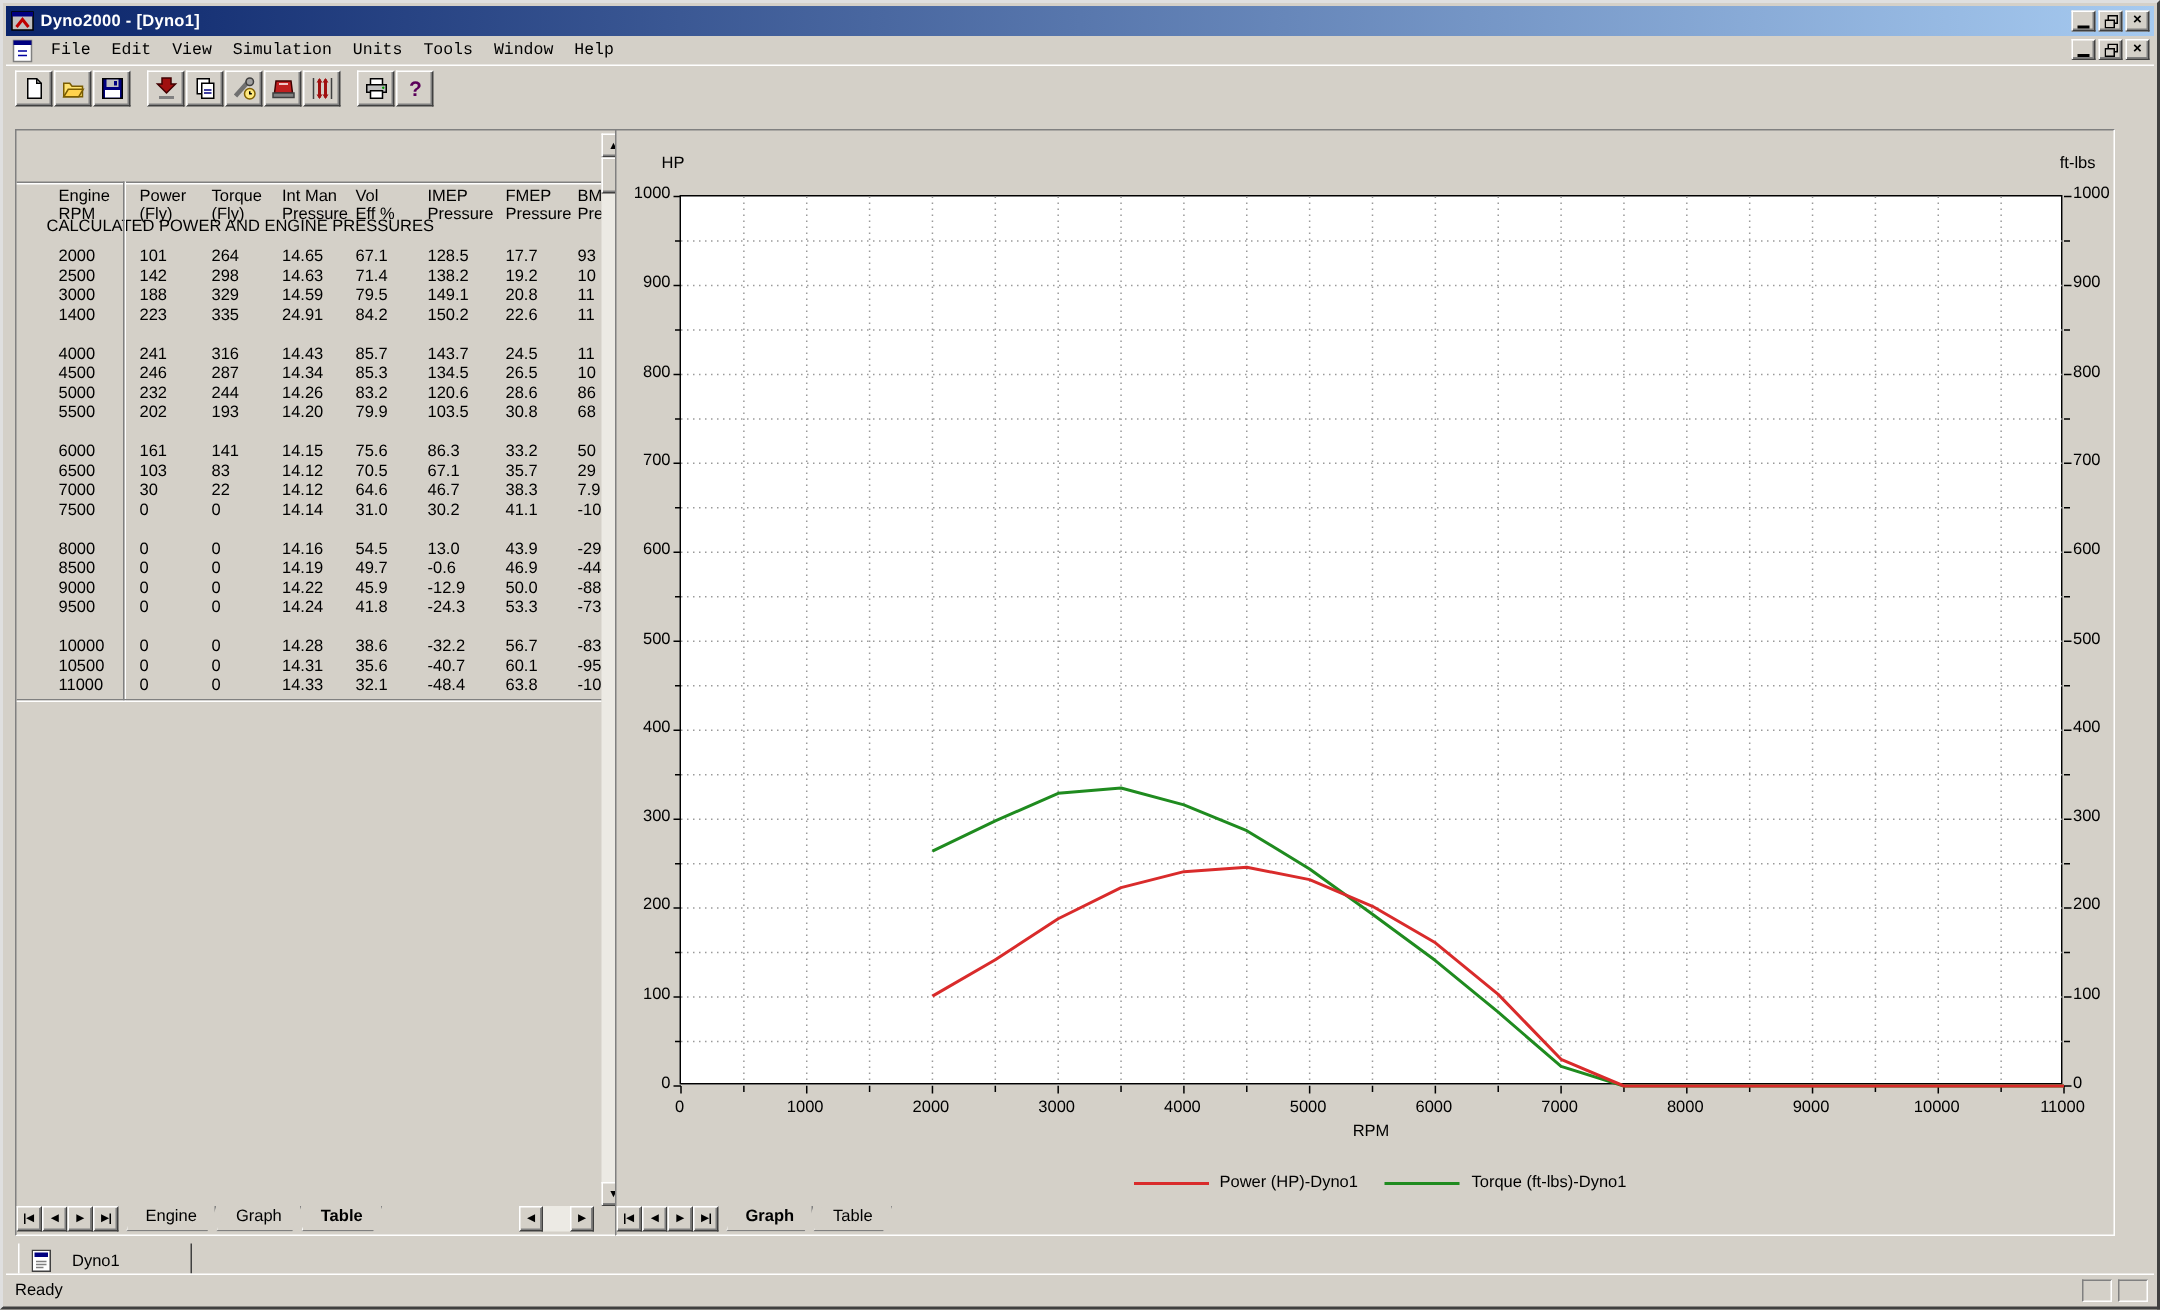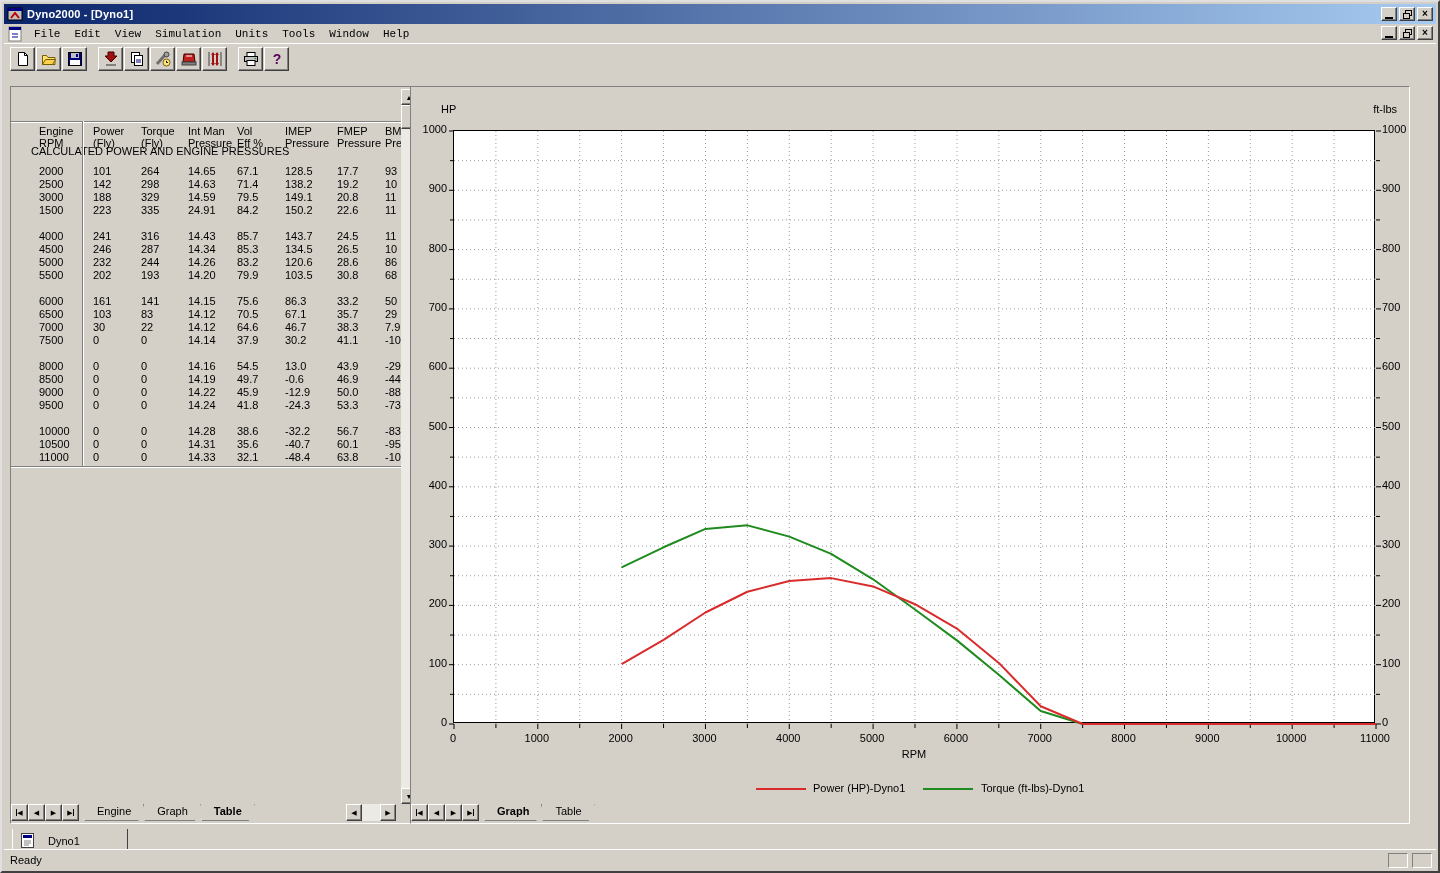--- a/index.html
+++ b/index.html
@@ -264,21 +264,21 @@
             <span class="tcell">3000</span>
             <span class="tcell">188</span>
             <span class="tcell">329</span>
             <span class="tcell">14.59</span>
             <span class="tcell">79.5</span>
             <span class="tcell">149.1</span>
             <span class="tcell">20.8</span>
             <span class="tcell">11</span>
           </div>
           <div class="trow">
-            <span class="tcell">1500</span>
+            <span class="tcell">1400</span>
             <span class="tcell">223</span>
             <span class="tcell">335</span>
             <span class="tcell">24.91</span>
             <span class="tcell">84.2</span>
             <span class="tcell">150.2</span>
             <span class="tcell">22.6</span>
             <span class="tcell">11</span>
           </div>
         </div>
         <div class="tgroup">
@@ -352,21 +352,21 @@
             <span class="tcell">64.6</span>
             <span class="tcell">46.7</span>
             <span class="tcell">38.3</span>
             <span class="tcell">7.9</span>
           </div>
           <div class="trow">
             <span class="tcell">7500</span>
             <span class="tcell">0</span>
             <span class="tcell">0</span>
             <span class="tcell">14.14</span>
-            <span class="tcell">37.9</span>
+            <span class="tcell">31.0</span>
             <span class="tcell">30.2</span>
             <span class="tcell">41.1</span>
             <span class="tcell">-10</span>
           </div>
         </div>
         <div class="tgroup">
           <div class="trow">
             <span class="tcell">8000</span>
             <span class="tcell">0</span>
             <span class="tcell">0</span>

